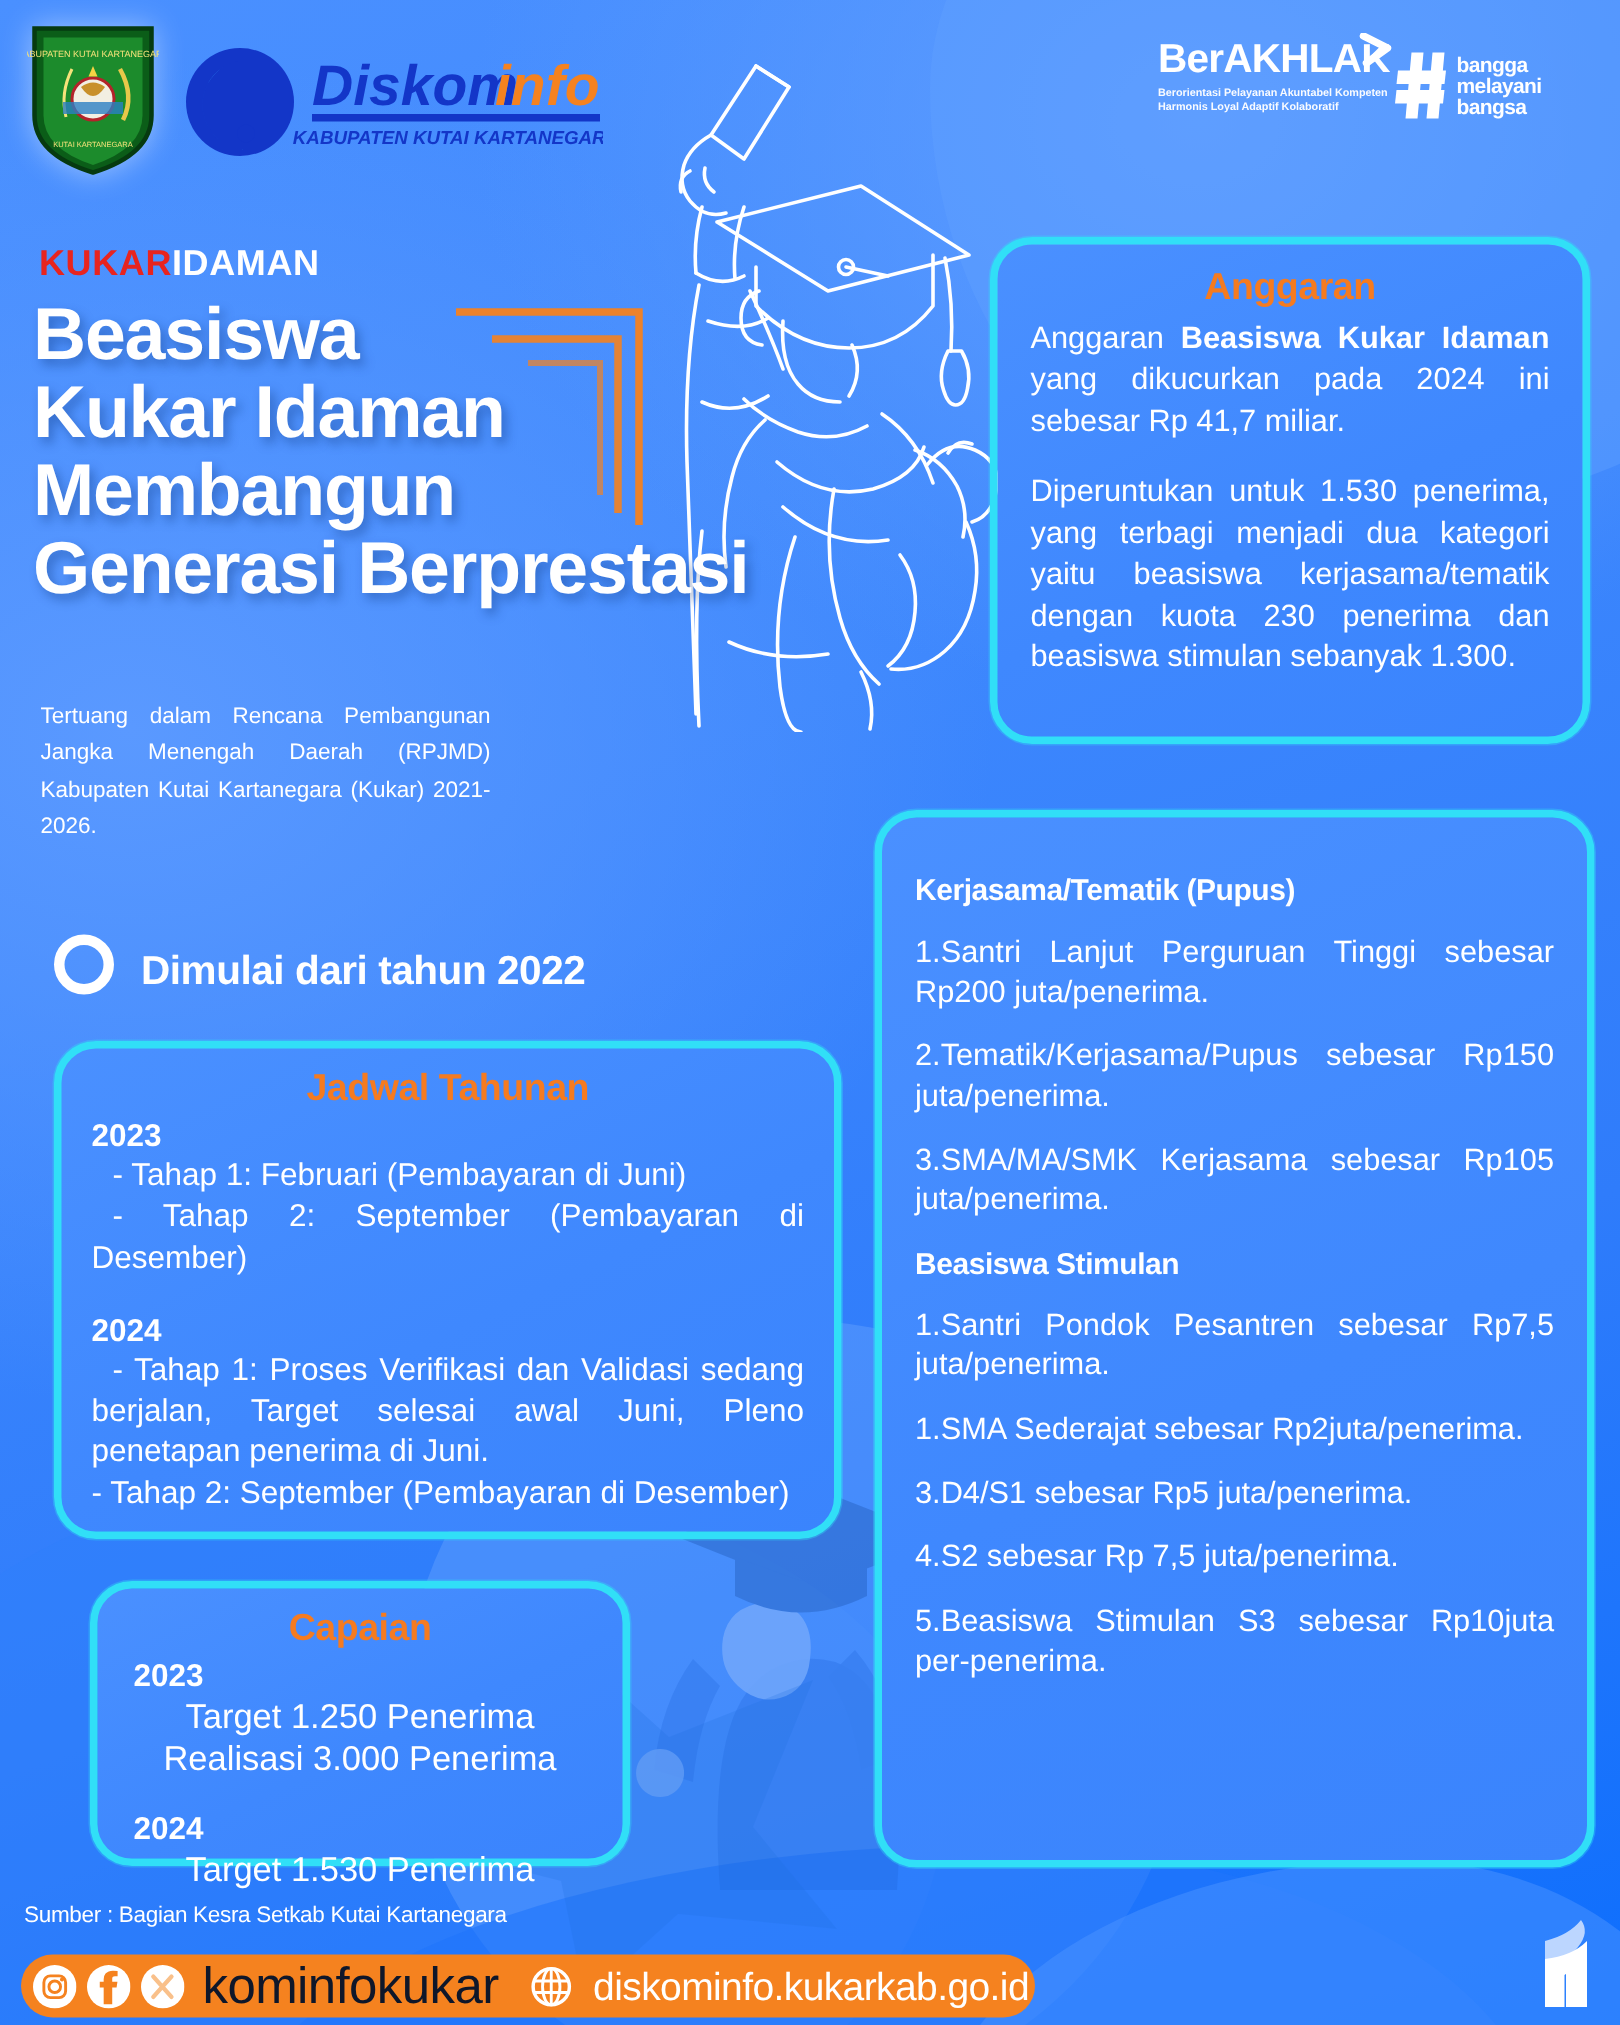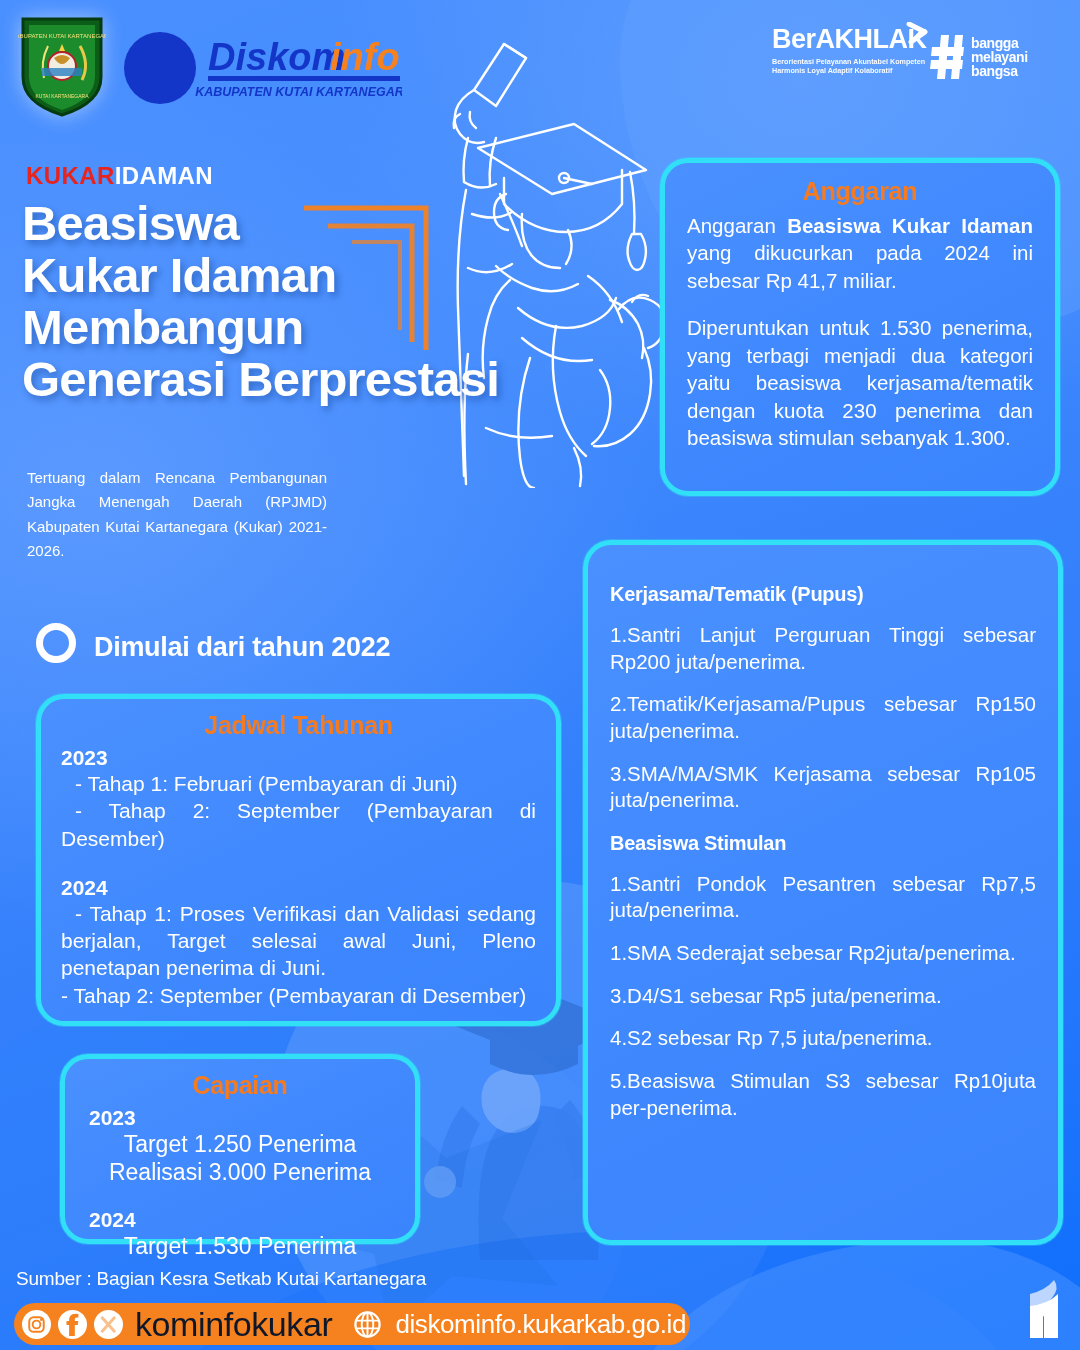--- a/index.html
+++ b/index.html
@@ -132,21 +132,21 @@
   #card-jadwal .ln.noind { text-indent:0; }
 
   #card-capaian { left:60px; top:1054px; width:360px; height:190px; padding:12px 24px 14px; }
   #card-capaian .yr { color:#fff; font-size:21px; font-weight:bold; }
   #card-capaian .yr2 { margin-top:22px; }
   #card-capaian .ln { color:#fff; font-size:23px; line-height:1.22;text-align:center; }
 
   
   .source {
     position:absolute; left:16px; top:1268px;
-    color:#ffffff; font-size:19px; letter-spacing:-.2px; white-space:nowrap;
+    color:#ffffff; font-size:15px; letter-spacing:-.2px; white-space:nowrap;
   }
   .footbar {
     position:absolute; left:14px; top:1303px; width:676px; height:42px;
     background:#f5821f; border-radius:21px;
     display:flex; align-items:center; padding:0 8px; gap:7px;
   }
   .sico { width:29px; height:29px; flex:none; }
   .handle { color:#0f172a; font-size:34px; letter-spacing:-.4px; margin-left:5px; white-space:nowrap; }
   .globe { width:29px; height:29px; flex:none; margin-left:14px; }
   .site { color:#fff; font-size:26px; letter-spacing:-.4px; margin-left:6px; white-space:nowrap; }

